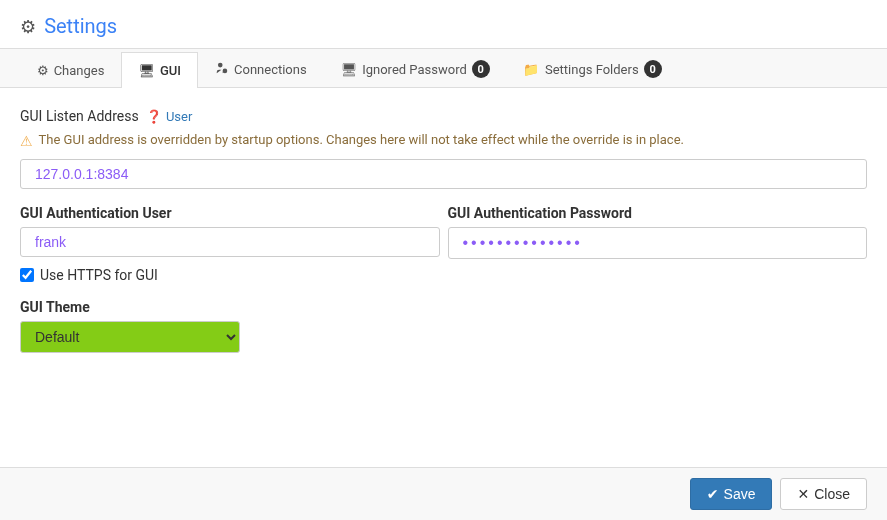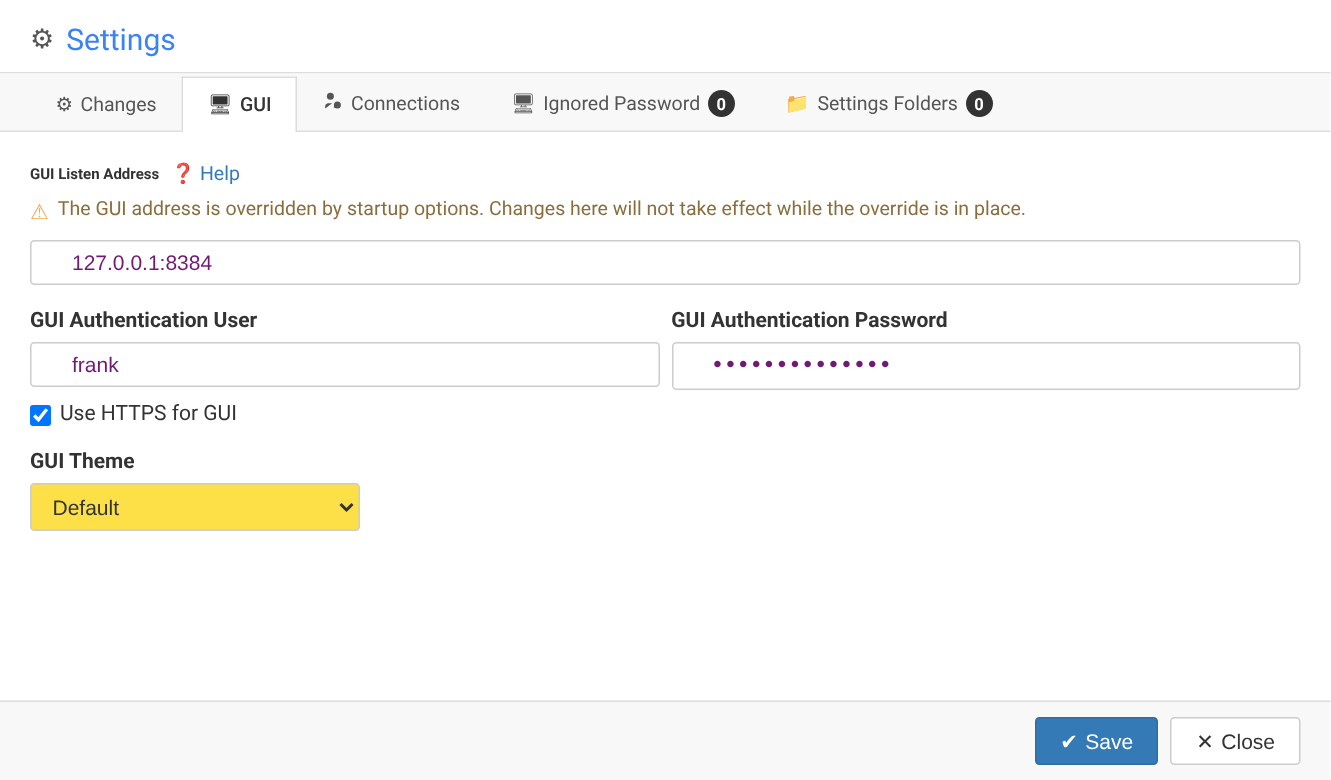--- a/index.html
+++ b/index.html
@@ -71,22 +71,22 @@
     .content {
       padding: 20px 20px;
     }
     .section-header {
       display: flex;
       align-items: center;
       gap: 8px;
       margin-bottom: 8px;
     }
     .section-label {
-      font-weight: 700;
-      font-size: 10px;
+      font-weight: 400;
+      font-size: 14px;
     }
     .help-link {
       color: #337ab7;
       cursor: pointer;
       font-size: 13px;
       display: flex;
       align-items: center;
       gap: 3px;
       text-decoration: none;
     }
@@ -95,41 +95,41 @@
       align-items: flex-start;
       gap: 6px;
       color: #8a6d3b;
       background: transparent;
       font-size: 13px;
       margin-bottom: 10px;
     }
     .warning-bar .warn-icon { color: #f0ad4e; font-size: 14px; margin-top: 1px; }
     .text-input {
       width: 100%;
-      padding: 6px 27px;
+      padding: 6px 14px;
       border: 1px solid #ccc;
       border-radius: 3px;
       font-size: 14px;
-      color: #701a75;
+      color: #8b5cf6;
       outline: none;
     }
     .two-col {
       display: grid;
       grid-template-columns: 1fr 1fr;
       gap: 8px;
       margin-top: 16px;
     }
     .field-label {
       font-weight: 700;
       font-size: 14px;
       margin-bottom: 6px;
     }
     .checkbox-row {
       display: flex;
-      align-items: flex-end;
+      align-items: center;
       gap: 6px;
       margin-top: 10px;
       font-size: 14px;
     }
     .checkbox-row input[type="checkbox"] {
       width: 14px;
       height: 14px;
       cursor: pointer;
     }
     .theme-section {
@@ -140,21 +140,21 @@
       font-size: 14px;
       margin-bottom: 6px;
     }
     .theme-select {
       width: 220px;
       padding: 6px 10px;
       border: 1px solid #ccc;
       border-radius: 3px;
       font-size: 14px;
       color: #333;
-      background: #fde047;
+      background: #84cc16;
       cursor: pointer;
     }
     .footer-bar {
       position: absolute;
       bottom: 0;
       left: 0;
       right: 0;
       display: flex;
       justify-content: flex-end;
       align-items: center;
@@ -227,21 +227,21 @@
   </div>
 </div>
 
 <div class="content">
 
   
   <div class="section-header">
     <span class="section-label">GUI Listen Address</span>
     <a class="help-link">
       <span>❓</span>
-      <span>Help</span>
+      <span>User</span>
     </a>
   </div>
   <div class="warning-bar">
     <span class="warn-icon">⚠</span>
     <span>The GUI address is overridden by startup options. Changes here will not take effect while the override is in place.</span>
   </div>
   <input class="text-input" type="text" value="127.0.0.1:8384" style="">
 
   
   <div class="two-col">

